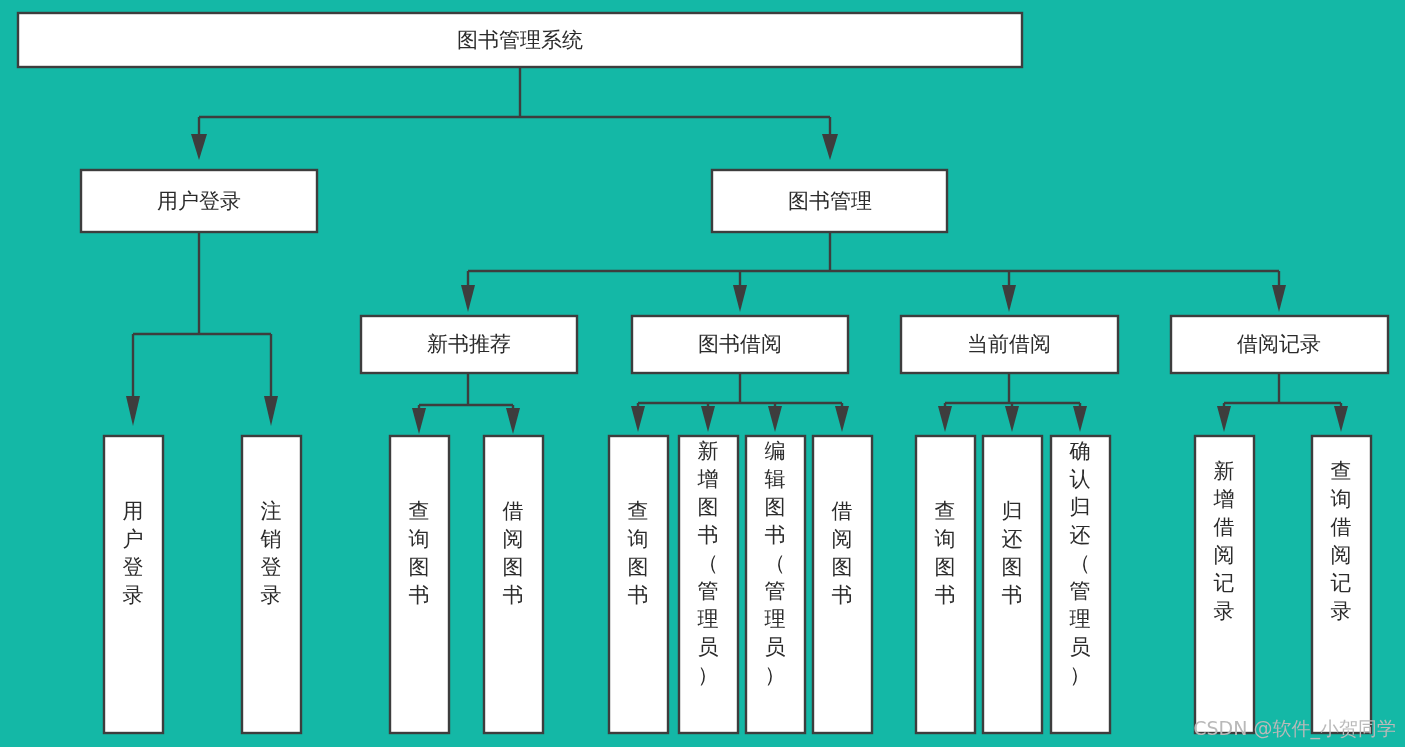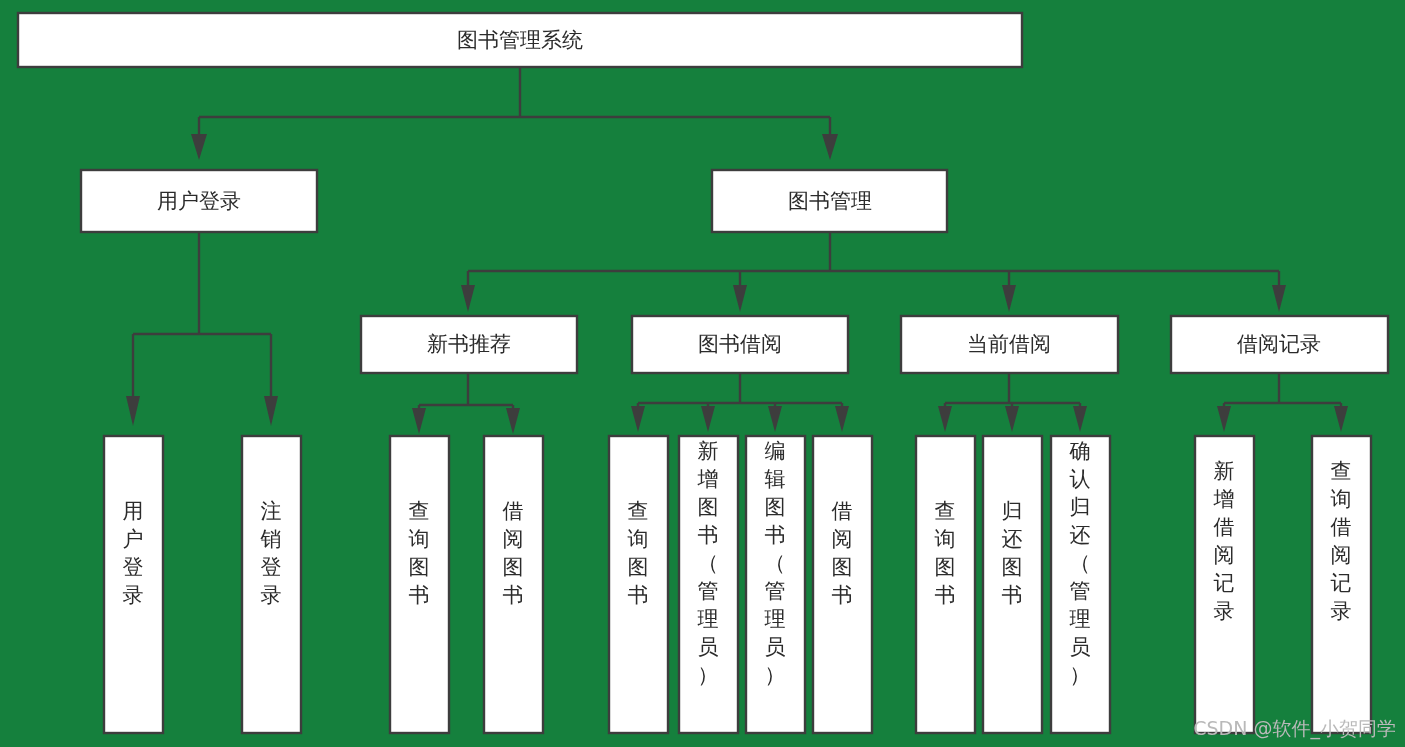--- a/index.html
+++ b/index.html
@@ -11,21 +11,21 @@
   body {
     width: 1405px;
     height: 747px;
     overflow: hidden;
     font-family: "DejaVu Sans", "Liberation Sans", sans-serif;
   }
   #diagram-root {
     position: relative;
     width: 1405px;
     height: 747px;
-    background: #15803d;
+    background: #14b8a6;
   }
   svg#tree-svg {
     position: absolute;
     left: 0;
     top: 0;
     width: 1405px;
     height: 747px;
     display: block;
   }
   .node-box {

